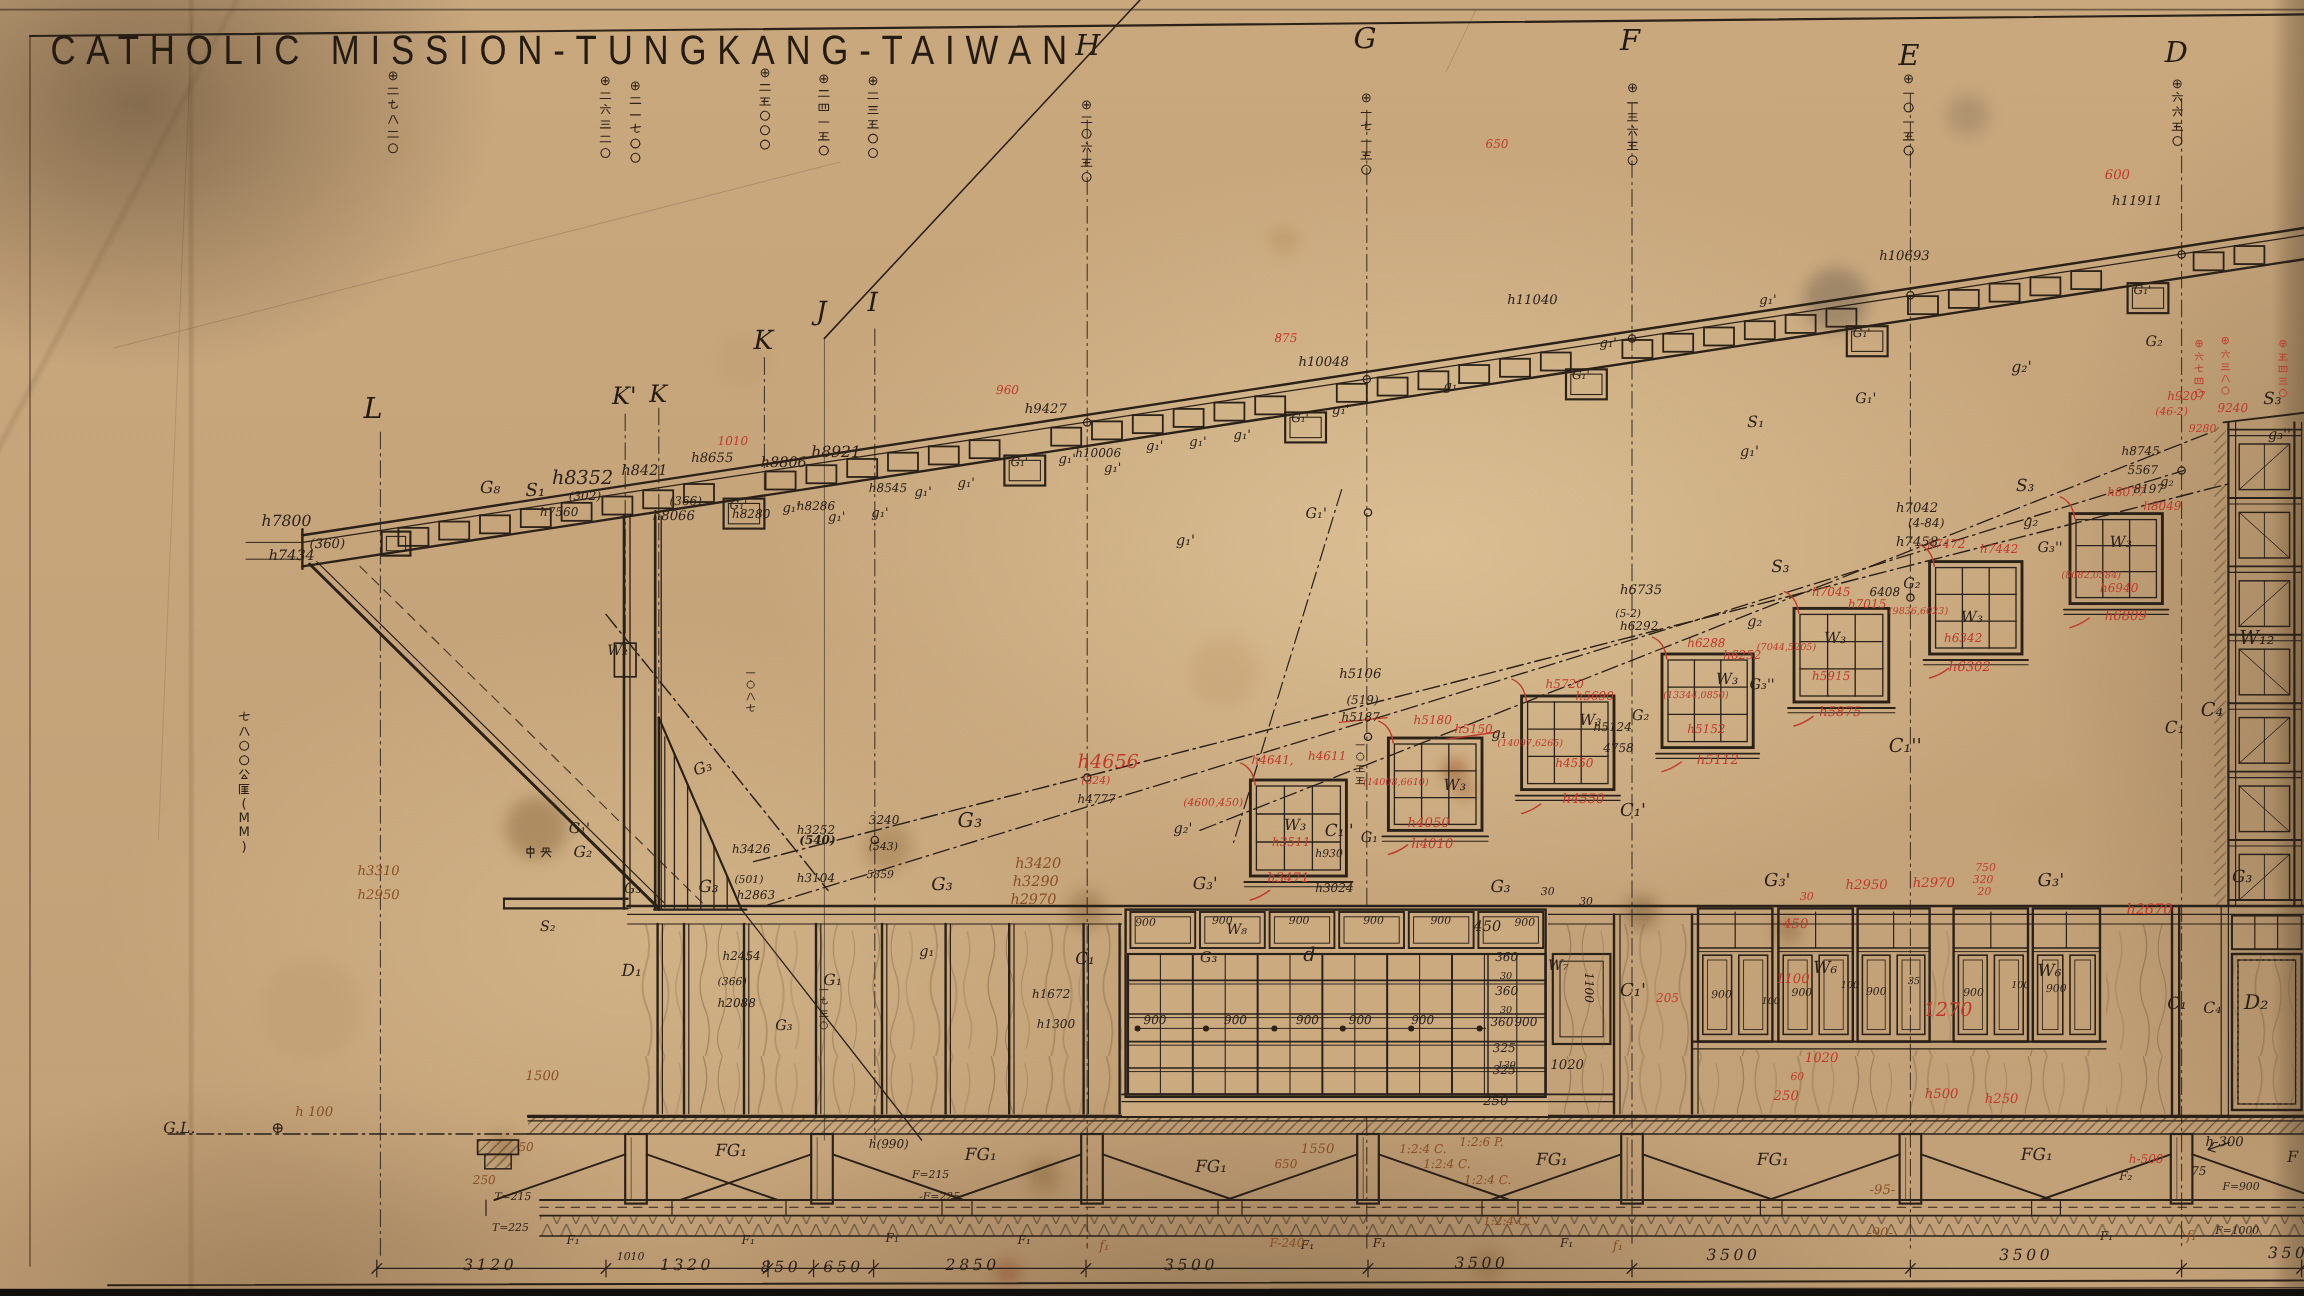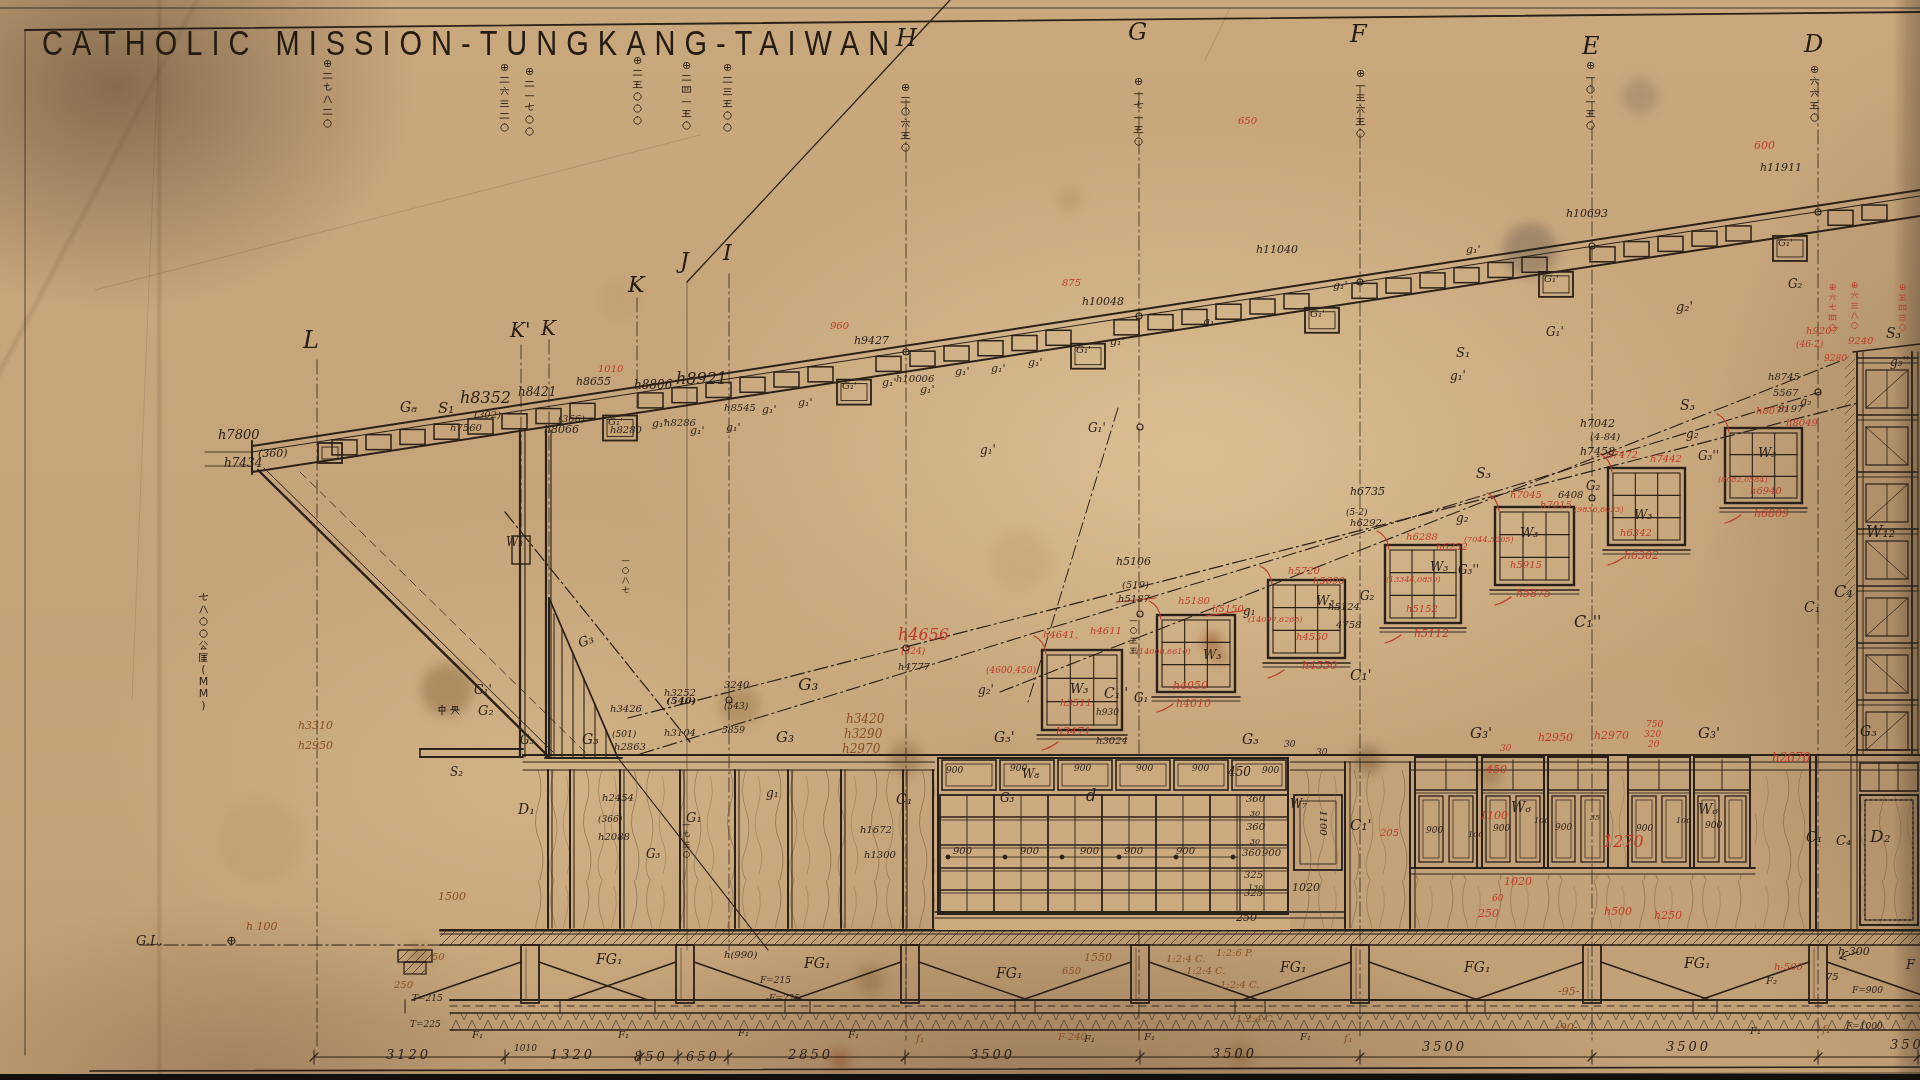--- a/index.html
+++ b/index.html
@@ -543,21 +543,21 @@
       <span class="ann" style="left: 400px; top: 400px; font-size: 14px;">G₈</span>
       <span class="ann" style="left: 438px; top: 401px; font-size: 15px;">S₁</span>
       <span class="ann" style="left: 460px; top: 390px; font-size: 16px;">h8352</span>
       <span class="ann" style="left: 474px; top: 410px; font-size: 10px;">(302)</span>
       <span class="ann" style="left: 450px; top: 423px; font-size: 10px;">h7560</span>
       <span class="ann" style="left: 518px; top: 386px; font-size: 12px;">h8421</span>
       <span class="ann" style="left: 558px; top: 414px; font-size: 10px;">(366)</span>
       <span class="ann" style="left: 544px; top: 424px; font-size: 11px;">h8066</span>
       <span class="ann" style="left: 576px; top: 376px; font-size: 11px;">h8655</span>
       <span class="ann" style="left: 634px; top: 379px; font-size: 12px;">h8806</span>
-      <span class="ann" style="left: 676px; top: 371px; font-size: 16px; text-align: right;">h8921</span>
+      <span class="ann" style="left: 676px; top: 371px; font-size: 13px; text-align: right;">h8921</span>
       <span class="ann" style="left: 610px; top: 425px; font-size: 10px;">h8280</span>
       <span class="ann" style="left: 664px; top: 418px; font-size: 10px;">h8286</span>
       <span class="ann" style="left: 724px; top: 403px; font-size: 10px;">h8545</span>
       <span class="ann" style="left: 854px; top: 335px; font-size: 11px;">h9427</span>
       <span class="ann" style="left: 896px; top: 374px; font-size: 10px;">h10006</span>
       <span class="ann" style="left: 1082px; top: 296px; font-size: 11px;">h10048</span>
       <span class="ann" style="left: 1256px; top: 244px; font-size: 11px;">h11040</span>
       <span class="ann" style="left: 1566px; top: 208px; font-size: 11px;">h10693</span>
       <span class="ann" style="left: 1760px; top: 162px; font-size: 11px;">h11911</span>
       <span class="ann red" style="left: 598px; top: 364px; font-size: 10px;">1010</span>

